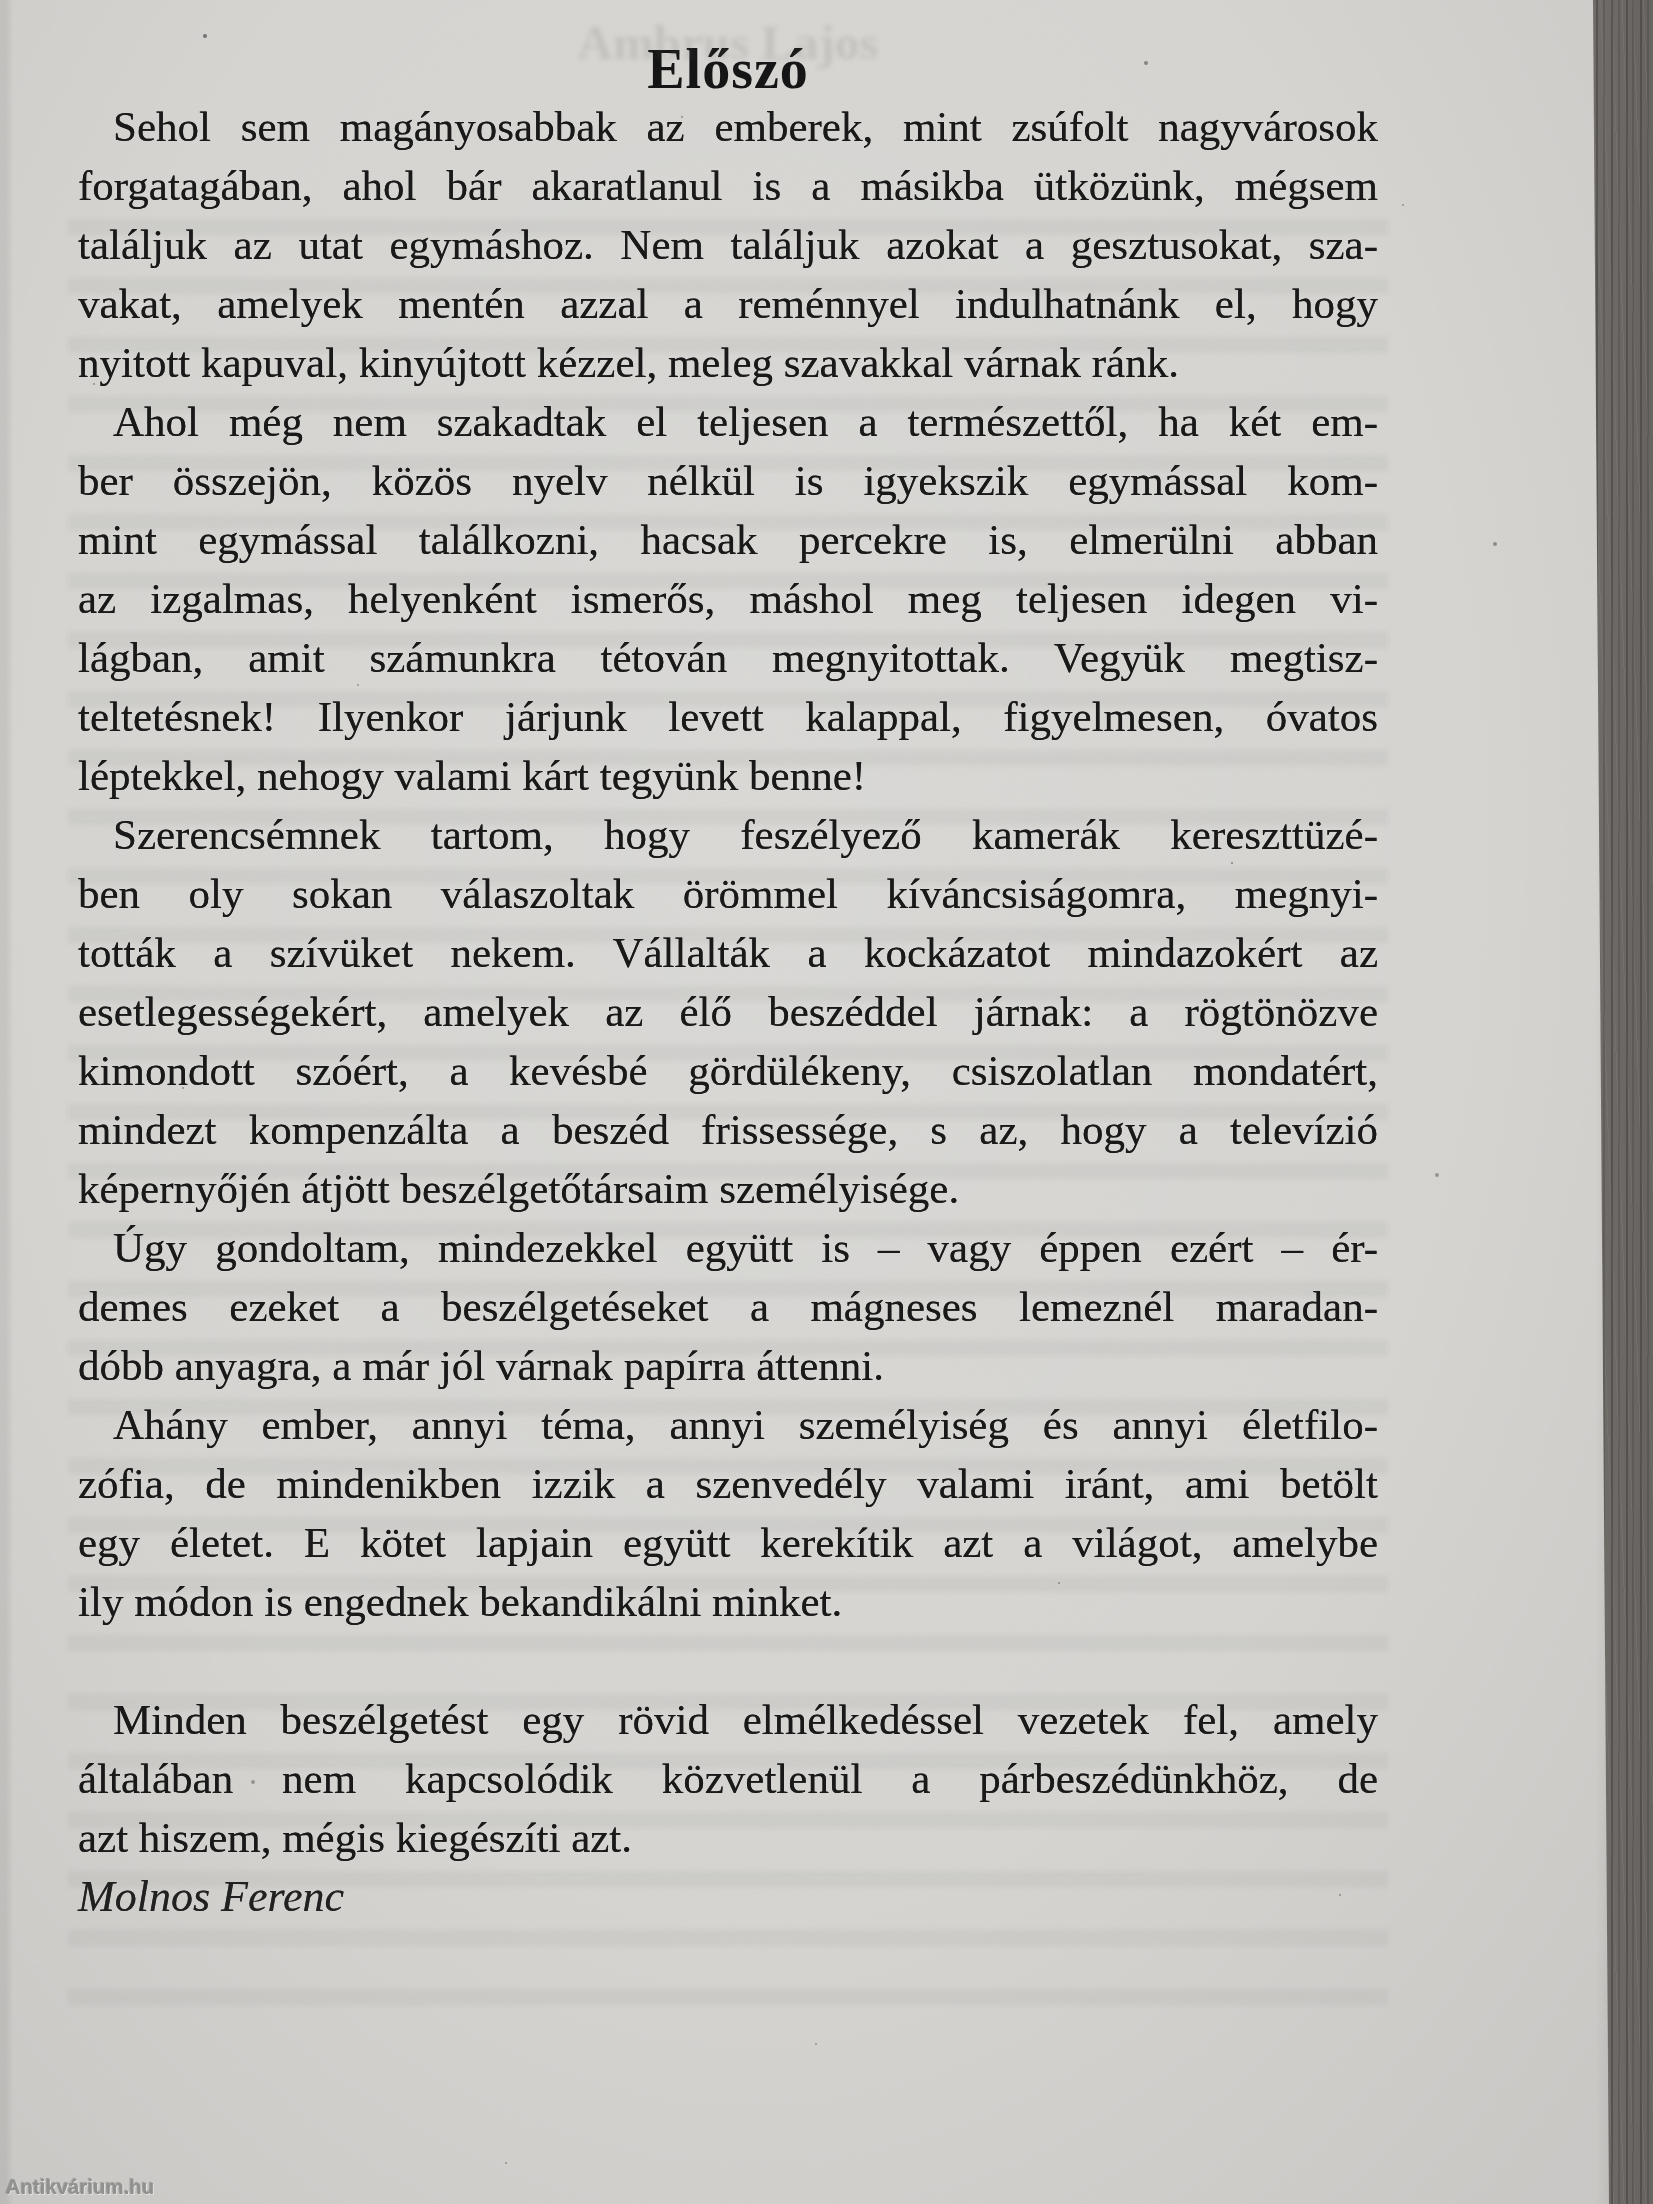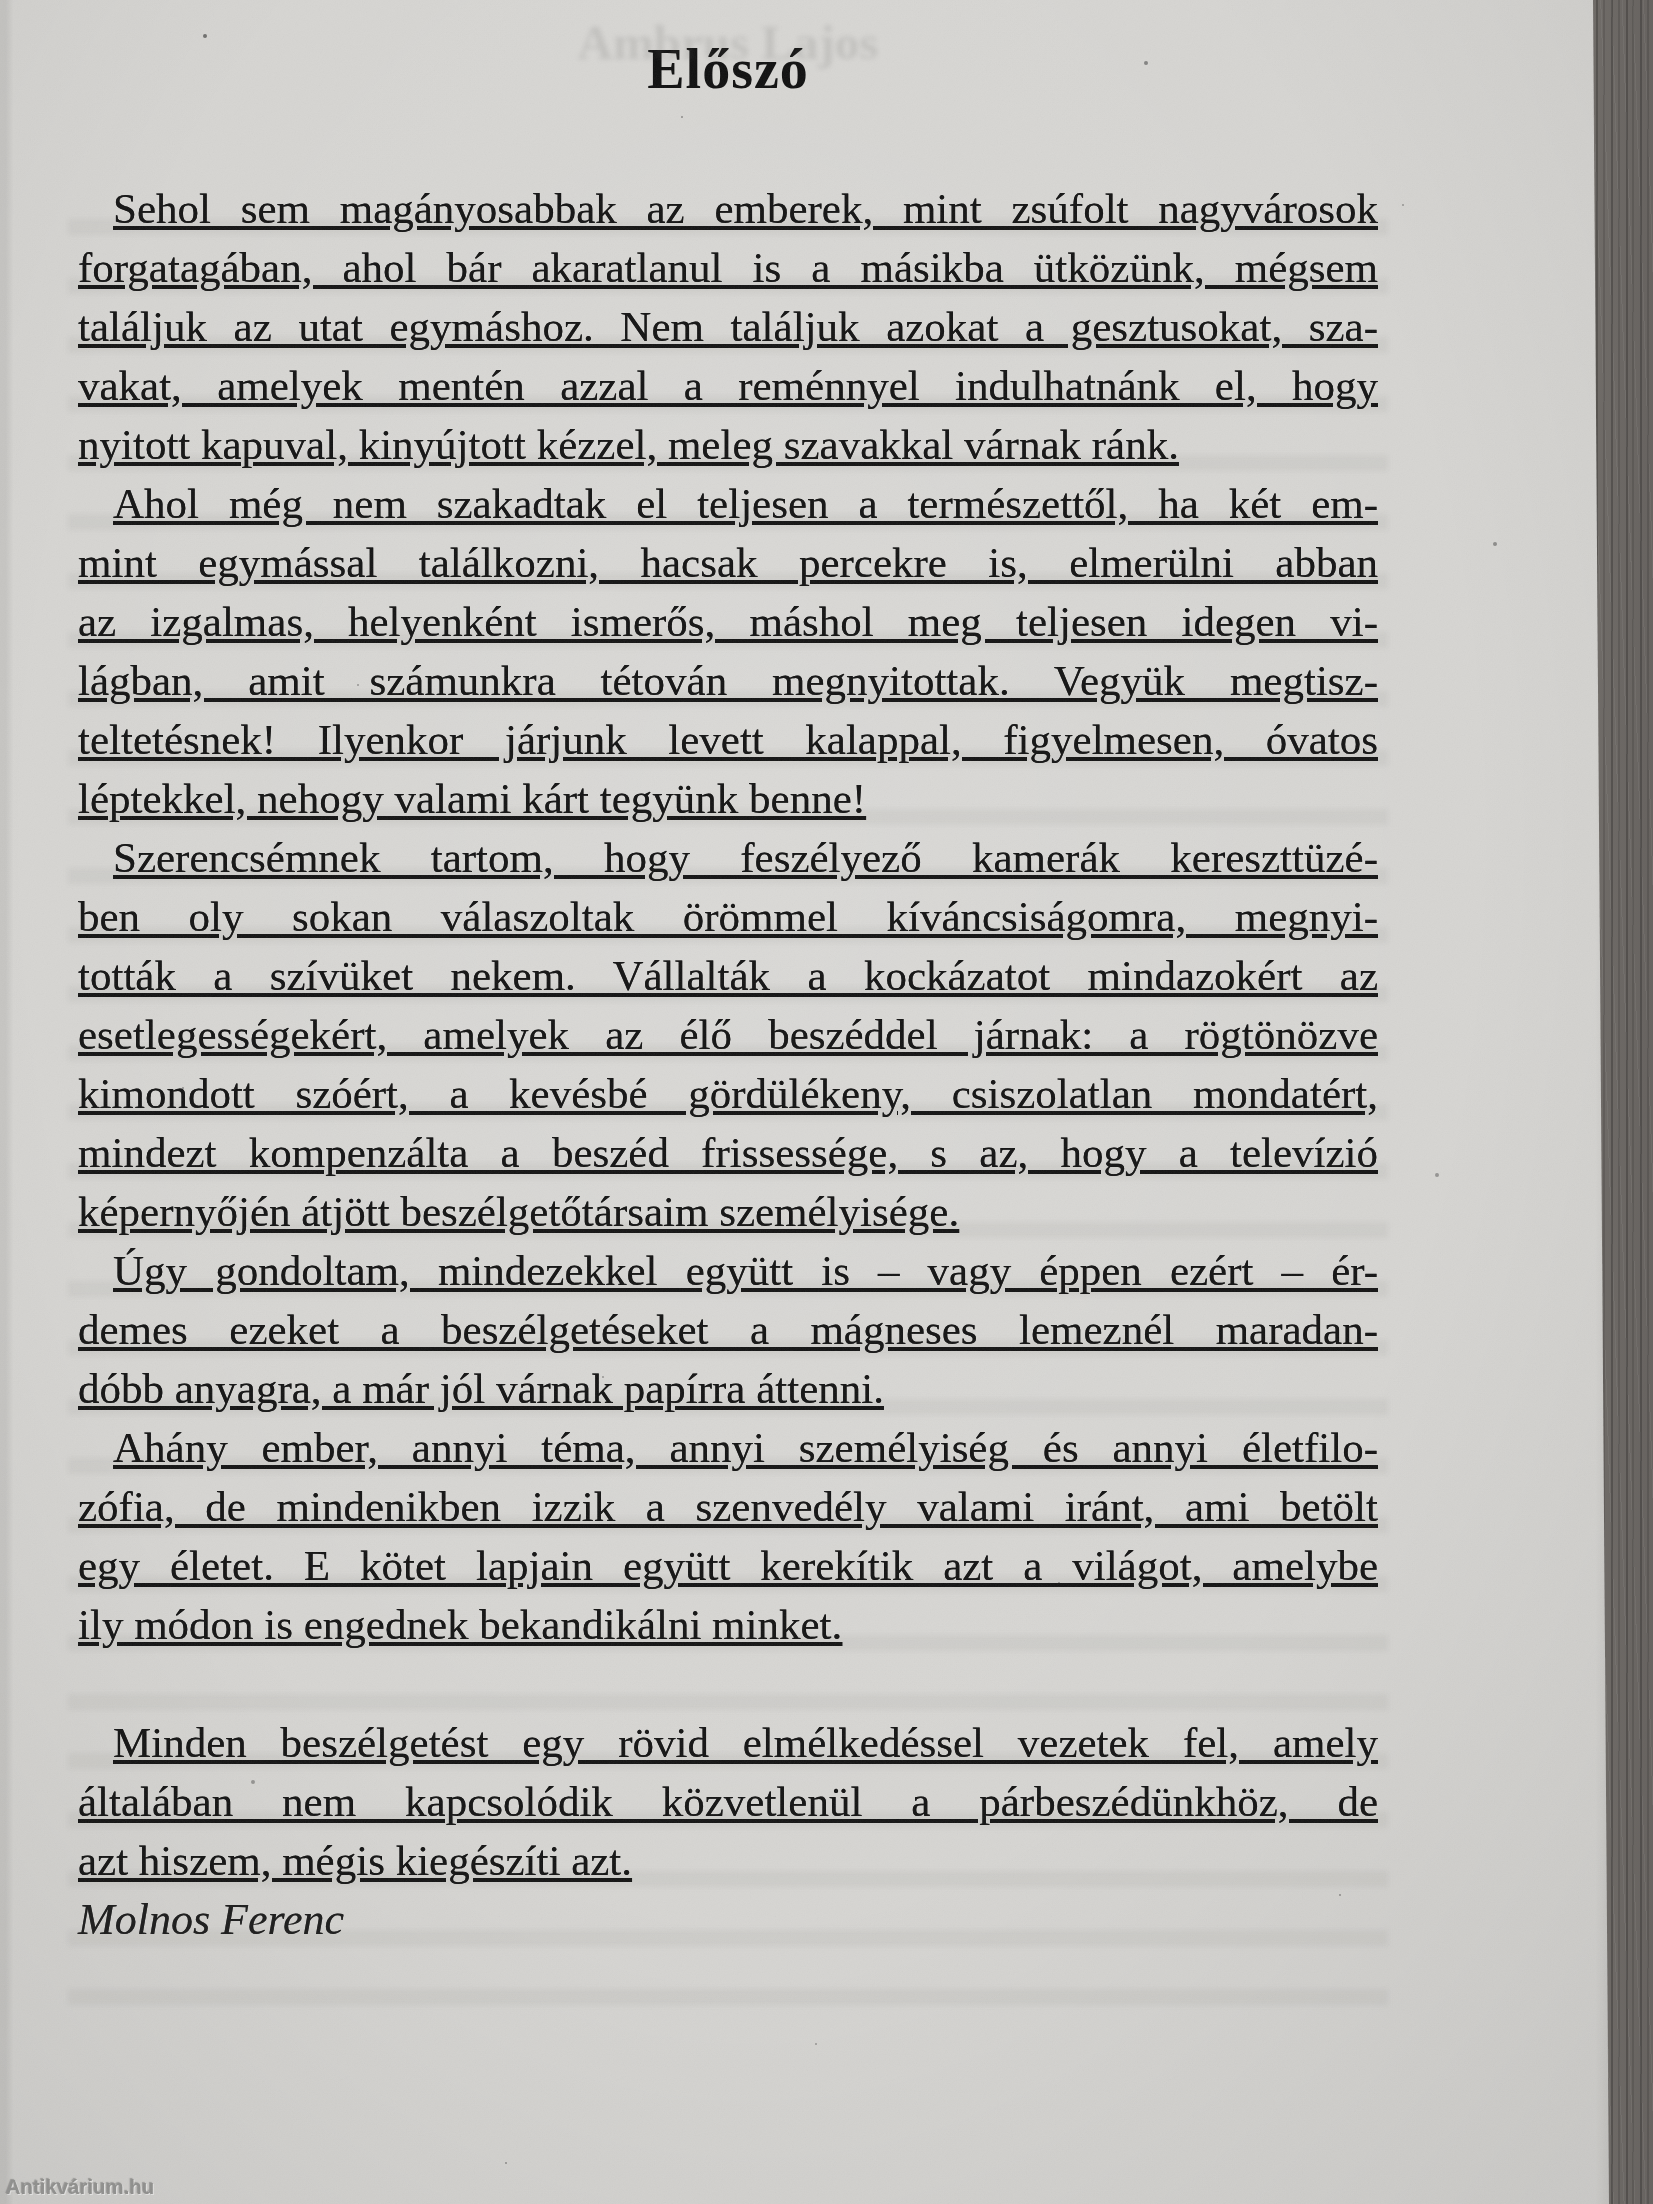--- a/index.html
+++ b/index.html
@@ -54,21 +54,21 @@
       182px 1087px 0 0 rgba(30,30,30,.4), 1436px 1174px 0 1px rgba(30,30,30,.35),
       602px 1376px 0 0 rgba(30,30,30,.35), 1058px 1582px 0 0 rgba(30,30,30,.4),
       252px 1781px 0 1px rgba(30,30,30,.35), 1339px 1894px 0 0 rgba(30,30,30,.4),
       815px 2043px 0 0 rgba(30,30,30,.35), 505px 2162px 0 0 rgba(30,30,30,.4);}
   
   .column{position:absolute;left:78px;top:0;width:1300px;height:100%;}
   h1.title{
     margin:41px 0 0;font-size:56px;line-height:56px;font-weight:bold;
     text-align:center;color:#101010;letter-spacing:1px;
   }
-  .text-block{margin-top:82px;color:#141414;text-decoration:underline;}
+  .text-block{color:#141414;}
   .line{
     font-size:43px;line-height:59px;white-space:nowrap;
     text-align:justify;text-align-last:justify;text-justify:inter-word;
     text-shadow:0 0 0.6px rgba(10,10,10,.8);
   }
   .line.first{text-indent:35px;}
   .line.last{text-align-last:left;white-space:normal;}
   .para.gap-before{margin-top:59px;}
   .signature{
     font-size:44px;line-height:59px;font-style:italic;text-align:left;
@@ -98,20 +98,21 @@
     <div class="text-block">
         <div class="para">
           <div class="line first">Sehol sem magányosabbak az emberek, mint zsúfolt nagyvárosok</div>
           <div class="line">forgatagában, ahol bár akaratlanul is a másikba ütközünk, mégsem</div>
           <div class="line">találjuk az utat egymáshoz. Nem találjuk azokat a gesztusokat, sza-</div>
           <div class="line">vakat, amelyek mentén azzal a reménnyel indulhatnánk el, hogy</div>
           <div class="line last">nyitott kapuval, kinyújtott kézzel, meleg szavakkal várnak ránk.</div>
         </div>
         <div class="para">
           <div class="line first">Ahol még nem szakadtak el teljesen a természettől, ha két em-</div>
+          <div class="line">ber összejön, közös nyelv nélkül is igyekszik egymással kom-</div>
           <div class="line">mint egymással találkozni, hacsak percekre is, elmerülni abban</div>
           <div class="line">az izgalmas, helyenként ismerős, máshol meg teljesen idegen vi-</div>
           <div class="line">lágban, amit számunkra tétován megnyitottak. Vegyük megtisz-</div>
           <div class="line">teltetésnek! Ilyenkor járjunk levett kalappal, figyelmesen, óvatos</div>
           <div class="line last">léptekkel, nehogy valami kárt tegyünk benne!</div>
         </div>
         <div class="para">
           <div class="line first">Szerencsémnek tartom, hogy feszélyező kamerák kereszttüzé-</div>
           <div class="line">ben oly sokan válaszoltak örömmel kíváncsiságomra, megnyi-</div>
           <div class="line">tották a szívüket nekem. Vállalták a kockázatot mindazokért az</div>

